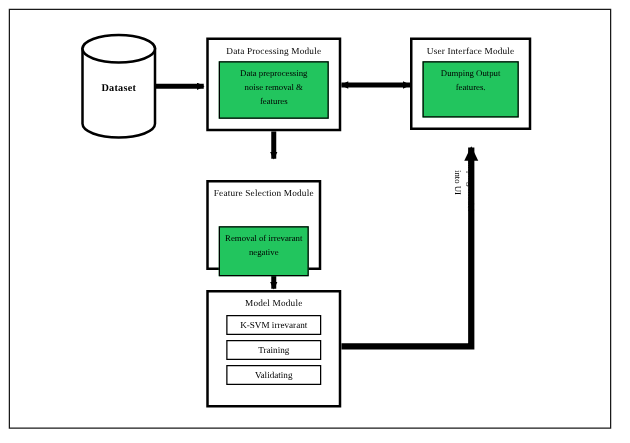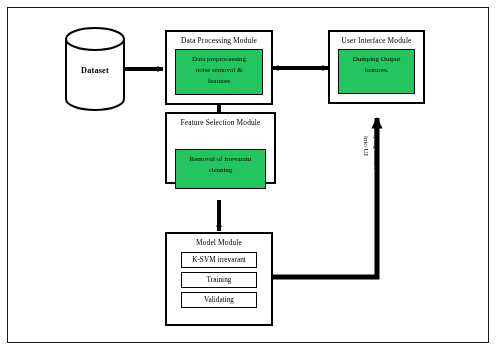--- a/index.html
+++ b/index.html
@@ -152,25 +152,25 @@
   </div>
 
   <div class="module" style="left:328px; top:30px; width:97px; height:74px;">
     <div class="module-title">User Interface Module</div>
     <div class="inner-box" style="height:45px;">
       <div>Dumping Output</div>
       <div>features.</div>
     </div>
   </div>
 
-  <div class="module" style="left:165px; top:112px; width:111px; height:72px;">
+  <div class="module" style="left:165px; top:144px; width:92px; height:72px;">
     <div class="module-title">Feature Selection Module</div>
     <div class="inner-box" style="height:40px; margin-top:21px;">
       <div>Removal of irrevarant</div>
-      <div>cleaning</div>
+      <div>negative</div>
     </div>
   </div>
 
   <div class="module" style="left:165px; top:232px; width:108px; height:94px;">
     <div class="module-title">Model Module</div>
     <div class="sub-box">K-SVM irrevarant</div>
     <div class="sub-box">Training</div>
     <div class="sub-box">Validating</div>
   </div>
 

